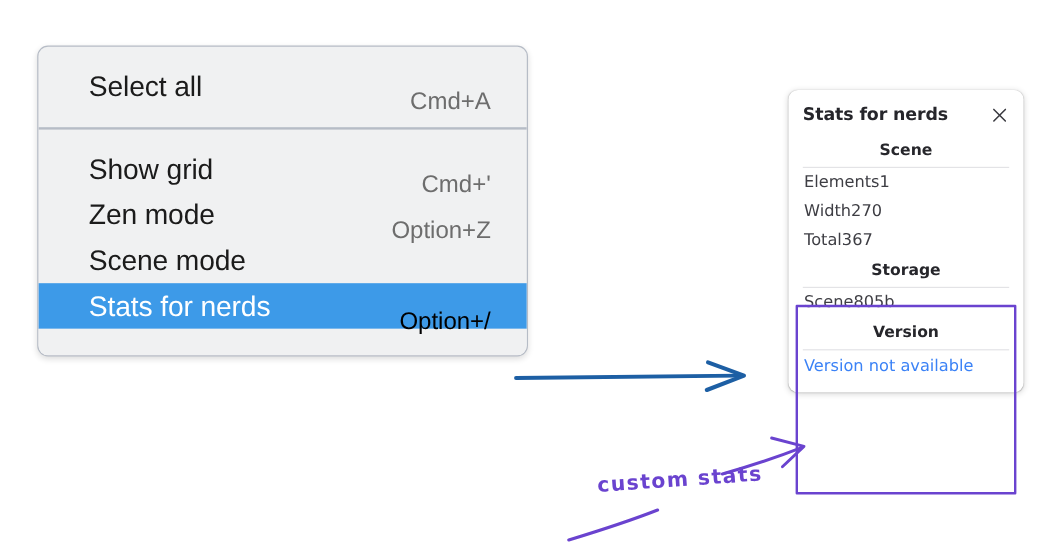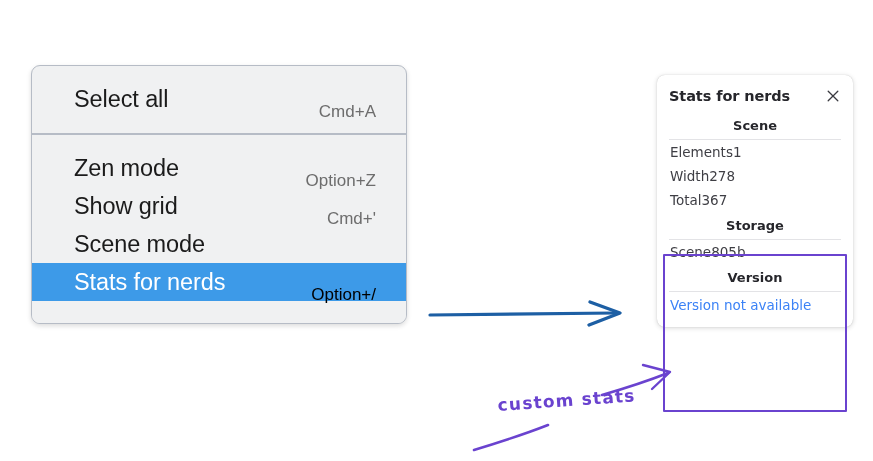--- a/index.html
+++ b/index.html
@@ -13,22 +13,22 @@
     position: relative;
     overflow: hidden;
     font-family: "Liberation Sans", sans-serif;
     -webkit-font-smoothing: antialiased;
   }
 
   
   #context-menu {
     position: absolute;
     left: 31px;
-    top: 65px;
-    width: 376px;
+    top: 38px;
+    width: 409px;
     background: #f0f1f2;
     border: 1px solid #b6bcc6;
     border-radius: 9px;
     box-shadow: 0 2px 5px rgba(0,0,0,0.14);
     overflow: hidden;
     box-sizing: border-box;
   }
   .menu-section {
     padding: 10px 0 11px 0;
   }
@@ -47,21 +47,21 @@
     height: 38px;
     box-sizing: border-box;
   }
   .menu-item .label {
     font-size: 23.5px;
     color: #1b1b1b;
     letter-spacing: -0.1px;
     white-space: nowrap;
   }
   .menu-item .shortcut {
-    font-size: 17px;
+    font-size: 20px;
     color: #6d6d6d;
     white-space: nowrap;
     margin-top: 26px;
   }
   .menu-item.selected {
     background: #3d9ae8;
   }
   .menu-item.selected .label { color: #ffffff; }
   .menu-item.selected .shortcut { color: #000000; }
   .menu-foot {
@@ -168,26 +168,26 @@
 
   <div class="menu-section first">
     <div class="menu-item">
       <span class="label">Select all</span>
       <span class="shortcut">Cmd+A</span>
     </div>
   </div>
 
   <div class="menu-section second">
     <div class="menu-item">
+      <span class="label">Show grid</span>
+      <span class="shortcut">Cmd+'</span>
+    </div>
+    <div class="menu-item">
       <span class="label">Zen mode</span>
       <span class="shortcut">Option+Z</span>
-    </div>
-    <div class="menu-item">
-      <span class="label">Show grid</span>
-      <span class="shortcut">Cmd+'</span>
     </div>
     <div class="menu-item">
       <span class="label">Scene mode</span>
     </div>
     <div class="menu-item selected">
       <span class="label">Stats for nerds</span>
       <span class="shortcut">Option+/</span>
     </div>
   </div>
 
@@ -207,21 +207,21 @@
 
   <div>
     <div class="section-header">Scene</div>
     <div class="hr"></div>
     <div class="stat-row">
       <span class="k">Elements</span>
       <span class="v">1</span>
     </div>
     <div class="stat-row">
       <span class="k">Width</span>
-      <span class="v">278</span>
+      <span class="v">270</span>
     </div>
     <div class="stat-row">
       <span class="k">Total</span>
       <span class="v">367</span>
     </div>
   </div>
 
   <div>
     <div class="section-header">Storage</div>
     <div class="hr"></div>

